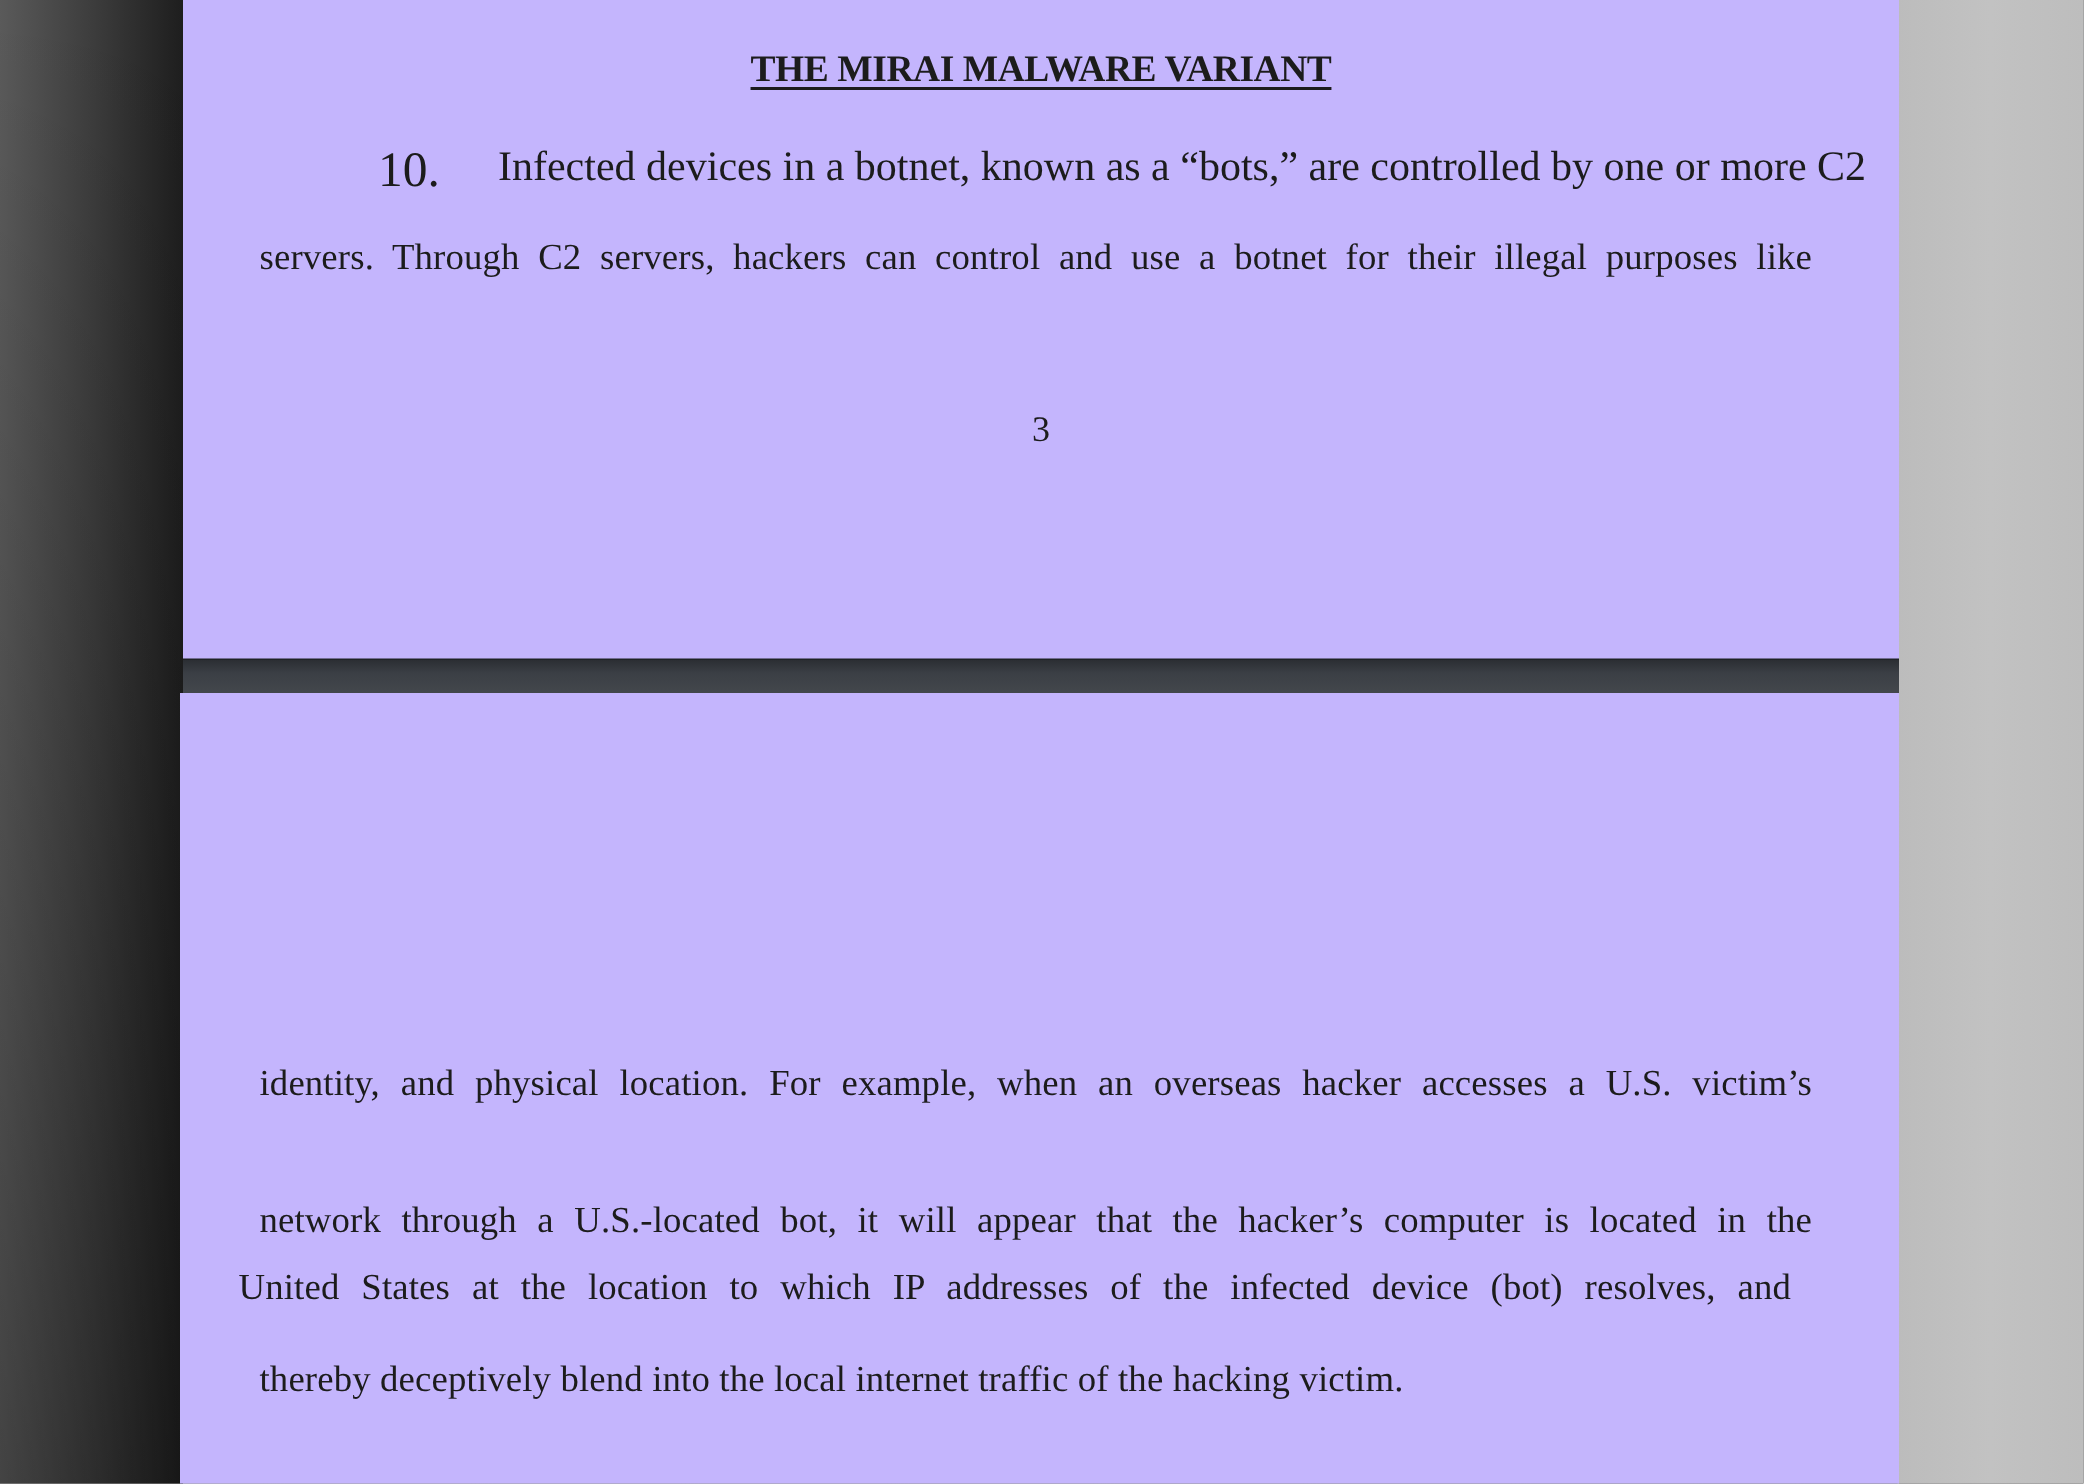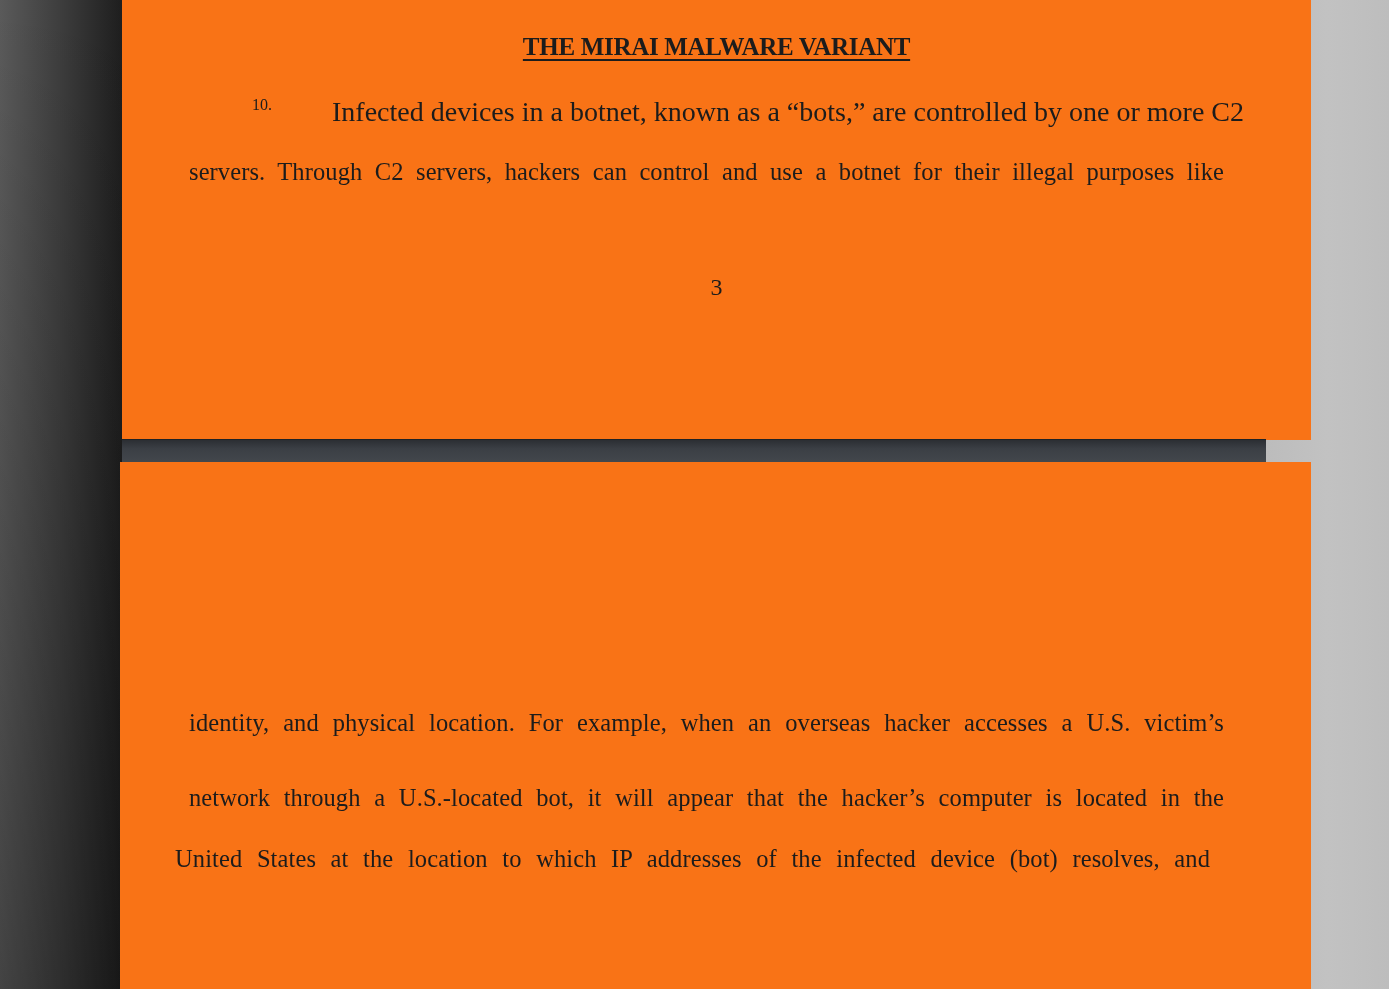--- a/index.html
+++ b/index.html
@@ -10,44 +10,43 @@
   }
   .bg-left {
     position:absolute; left:0; top:0; width:122px; height:989px;
     background: linear-gradient(180deg, rgba(0,0,0,0) 0%, rgba(0,0,0,0.25) 100%), linear-gradient(90deg, #5a5a5a 0%, #3d3d3d 50%, #1e1e1e 100%);
   }
   .bg-right {
     position:absolute; left:1265px; top:0; width:124px; height:989px;
     background: linear-gradient(90deg, #bcbcbc 0%, #c2c2c2 50%, #bdbdbd 100%);
   }
   .page {
-    position:absolute; background:#f97316; color:#1c1c1c;padding-left:45px;
+    position:absolute; background:#c4b5fd; color:#1c1c1c;
   }
   .page-top { left:122px; top:0; width:1144px; height:440px; }
   .page-bottom { left:120px; top:462px; width:1146px; height:527px; }
   .divider {
     position:absolute; left:122px; top:439px; width:1144px; height:24px;
     background: linear-gradient(180deg, #2b2e33 0%, #3b3f45 40%, #43474c 100%);
     border-top:1px solid #1f2226; border-bottom:1px solid #25282c;
     box-sizing:border-box;
   }
   .heading {
     position:absolute; left:0; width:100%; top:33px; text-align:center;
     font-size:25px; font-weight:bold; letter-spacing:-0.3px;
   }
   .heading span { text-decoration: underline; text-underline-offset:4px; }
   .line {
     position:absolute; left:51px; width:1035px; font-size:24.5px;
     white-space:nowrap; text-align:justify; text-align-last:justify;
     letter-spacing:0.1px;
-    margin-left:16px;
   }
   .line.last { text-align-last:left; }
   .para-num {
-    position:absolute; left:130px; top:96px; font-size:16px;
+    position:absolute; left:130px; top:96px; font-size:33px;
   }
   .first-line {
     position:absolute; left:210px; top:96px; width:876px; font-size:28px;
     white-space:nowrap; text-align:justify; text-align-last:justify;
   }
   .page-number {
     position:absolute; left:0; width:100%; top:274px; text-align:center; font-size:24px;
   }
 </style>
 </head>
@@ -63,15 +62,16 @@
   <div class="para-num">10.</div>
   <div class="first-line">Infected devices in a botnet, known as a “bots,” are controlled by one or more C2</div>
   <div class="line" style="top:158px;">servers. Through C2 servers, hackers can control and use a botnet for their illegal purposes like</div>
   <div class="page-number">3</div>
 </div>
 
 <div class="divider"></div>
 
 <div class="page page-bottom">
   <div class="line" style="top:247px; left:53px;">identity, and physical location. For example, when an overseas hacker accesses a U.S. victim’s</div>
-  <div class="line" style="top:322px; left:53px;">network through a U.S.-located bot, it will appear that the hacker’s computer is located in the</div>
+  <div class="line" style="top:338px; left:53px;">network through a U.S.-located bot, it will appear that the hacker’s computer is located in the</div>
   <div class="line" style="top:383px; left:39px;">United States at the location to which IP addresses of the infected device (bot) resolves, and</div>
+  <div class="line last" style="top:444px; left:53px;">thereby deceptively blend into the local internet traffic of the hacking victim.</div>
 </div>
 
 </body></html>

